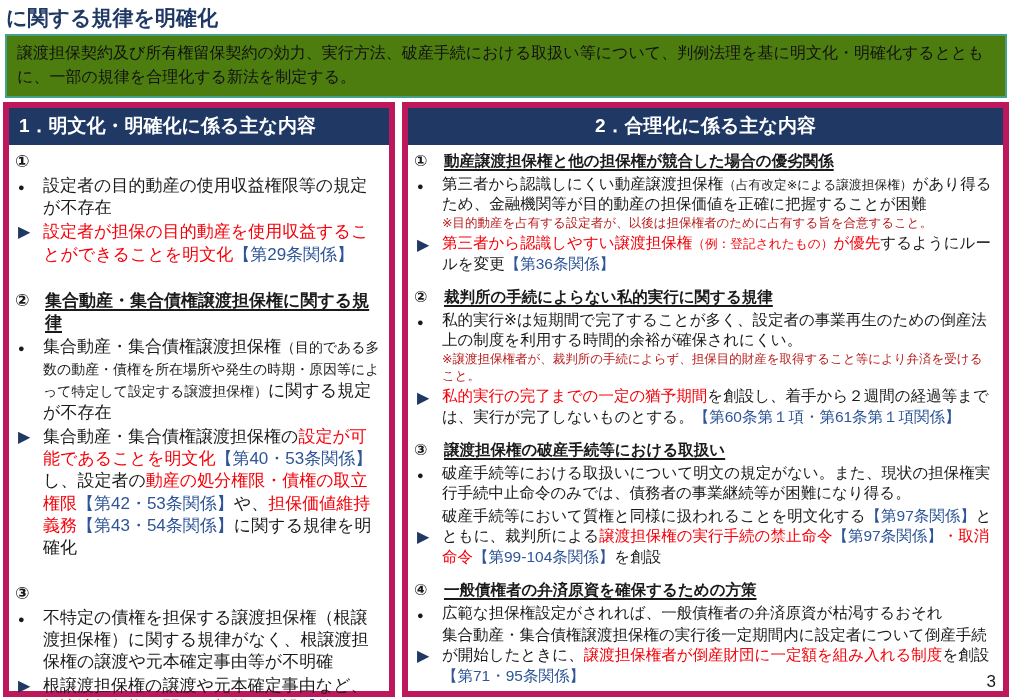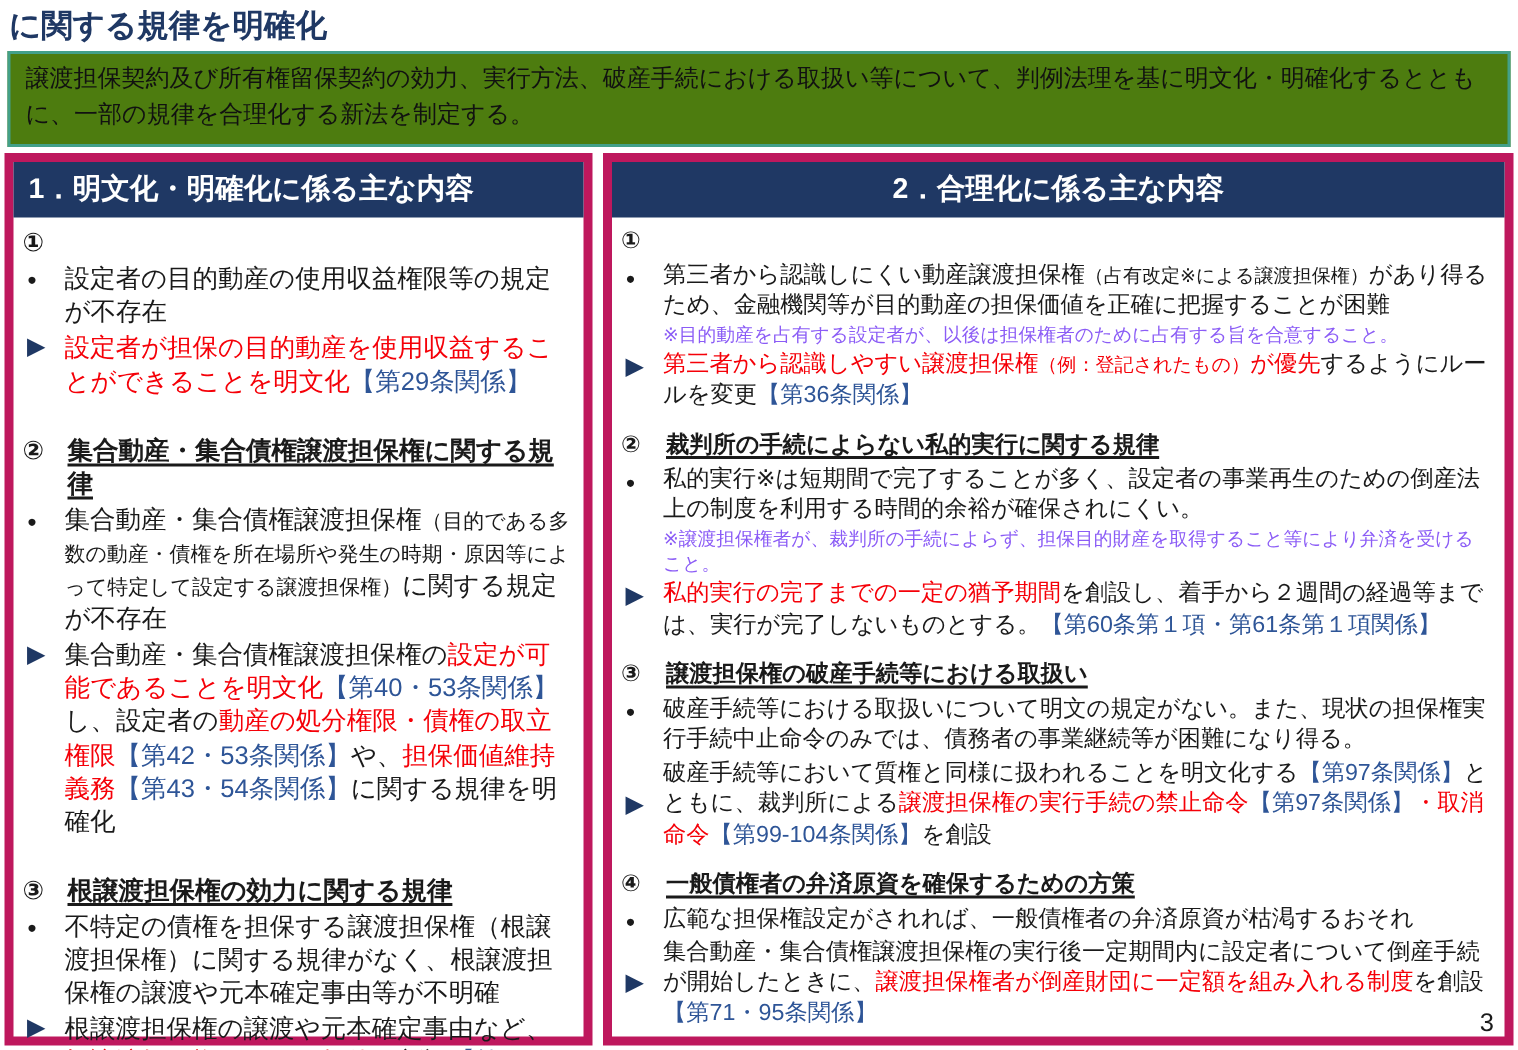--- a/index.html
+++ b/index.html
@@ -45,21 +45,21 @@
   .col-right .section:nth-of-type(4) .m-arrow { align-self:center; padding-top:0; }
 
   .item-note { margin-left:28px; margin-top:0; }
   .col-right .item-note { font-size:12.5px; line-height:1.35; }
 
   .seg-k  { color:#1a1a1a; }
   .seg-r  { color:#f50008; }
   .seg-b  { color:#2e5597; }
   .seg-ks { color:#1a1a1a; font-size:0.82em; }
   .seg-rs { color:#f50008; font-size:0.82em; }
-  .seg-nb { color:#8b5cf6; }
+  .seg-nb { color:#b91c1c; }
 
   .page-number { position:absolute; right:16px; bottom:8px; font-size:17px; color:#1a1a1a; }
 </style>
 </head>
 <body>
 
 <div class="page-title">に関する規律を明確化</div>
 
 <div class="intro-box">
   <span>譲渡担保契約及び所有権留保契約の効力、実行方法、破産手続における取扱い等について、判例法理を基に明文化・明確化するとともに、一部の規律を合理化する新法を制定する。</span>
@@ -92,39 +92,39 @@
             <div class="txt"><span class="seg-k">集合動産・集合債権譲渡担保権</span><span class="seg-ks">（目的である多数の動産・債権を所在場所や発生の時期・原因等によって特定して設定する譲渡担保権）</span><span class="seg-k">に関する規定が不存在</span></div>
           </div>
           <div class="item item-arrow">
             <span class="marker m-arrow">▶</span>
             <div class="txt"><span class="seg-k">集合動産・集合債権譲渡担保権の</span><span class="seg-r">設定が可能であることを明文化</span><span class="seg-b">【第40・53条関係】</span><span class="seg-k">し、設定者の</span><span class="seg-r">動産の処分権限・債権の取立権限</span><span class="seg-b">【第42・53条関係】</span><span class="seg-k">や、</span><span class="seg-r">担保価値維持義務</span><span class="seg-b">【第43・54条関係】</span><span class="seg-k">に関する規律を明確化</span></div>
           </div>
         </div>
         <div class="section">
           <div class="sec-heading">
             <span class="sec-num">③</span>
-            <span class="sec-text">根譲渡担保権の効力に関する規律</span>
           </div>
           <div class="item item-bullet">
             <span class="marker m-bullet">●</span>
             <div class="txt"><span class="seg-k">不特定の債権を担保する譲渡担保権（根譲渡担保権）に関する規律がなく、根譲渡担保権の譲渡や元本確定事由等が不明確</span></div>
           </div>
           <div class="item item-arrow">
             <span class="marker m-arrow">▶</span>
             <div class="txt"><span class="seg-k">根譲渡担保権の譲渡や元本確定事由など、</span><span class="seg-r">根譲渡担保権に関する規律</span><span class="seg-k">を新設</span><span class="seg-b">【第13-26条関係】</span></div>
           </div>
         </div>
       </div>
     </div>
     <div class="col col-right">
       <div class="col-header">2．合理化に係る主な内容</div>
       <div class="col-body">
         <div class="section">
           <div class="sec-heading">
             <span class="sec-num">①</span>
+            <span class="sec-text">動産譲渡担保権と他の担保権が競合した場合の優劣関係</span>
           </div>
           <div class="item item-bullet">
             <span class="marker m-bullet">●</span>
             <div class="txt"><span class="seg-k">第三者から認識しにくい動産譲渡担保権</span><span class="seg-ks">（占有改定※による譲渡担保権）</span><span class="seg-k">があり得るため、金融機関等が目的動産の担保価値を正確に把握することが困難</span></div>
           </div>
           <div class="item-note"><span class="seg-nb">※目的動産を占有する設定者が、以後は担保権者のために占有する旨を合意すること。</span></div>
           <div class="item item-arrow">
             <span class="marker m-arrow">▶</span>
             <div class="txt"><span class="seg-r">第三者から認識しやすい譲渡担保権</span><span class="seg-rs">（例：登記されたもの）</span><span class="seg-r">が優先</span><span class="seg-k">するようにルールを変更</span><span class="seg-b">【第36条関係】</span></div>
           </div>

